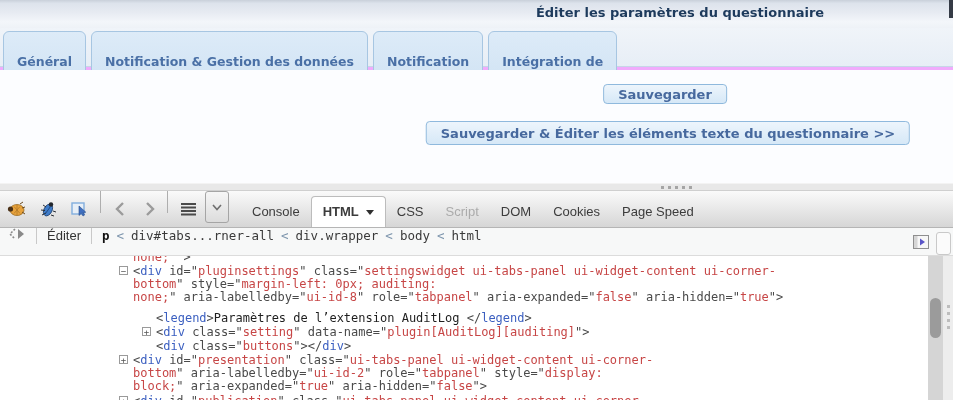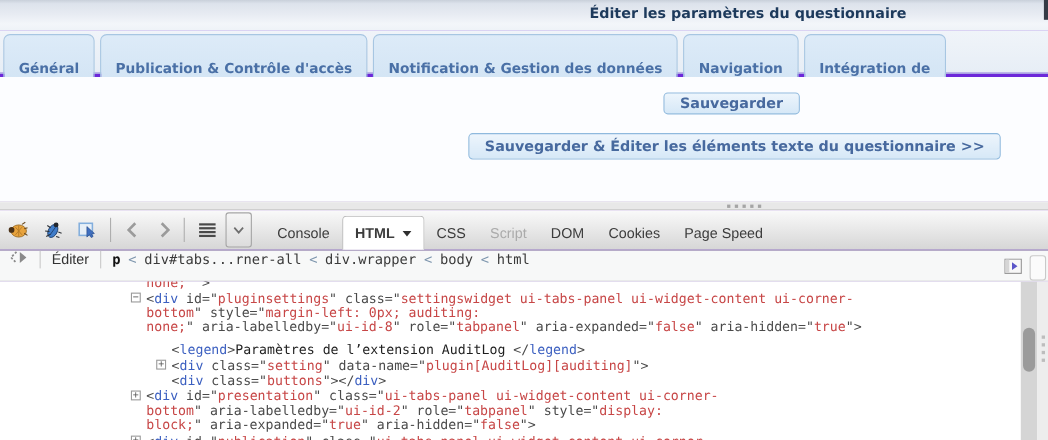--- a/index.html
+++ b/index.html
@@ -1,17 +1,17 @@
 <!DOCTYPE html>
 <html><head>
 <meta charset="utf-8">
 <style>
   html,body{margin:0;padding:0;background:#fff;}
   .stage{position:relative;width:953px;height:400px;overflow:hidden;
-         font-family:"DejaVu Sans","Liberation Sans",sans-serif;background:#6d28d9;}
+         font-family:"DejaVu Sans","Liberation Sans",sans-serif;background:#f0abfc;}
 
   
   .hdr{position:absolute;left:0;top:0;width:953px;height:28px;
        background:linear-gradient(#c9d0da 0%,#dde3ec 12%,#e7ebf2 45%,#f3f6fa 78%,#eef2f7 100%);}
   .hdr-title{position:absolute;left:680px;top:5px;transform:translateX(-50%);
              white-space:nowrap;font-weight:bold;font-size:13px;color:#1d3a5c;}
   .hdr-corner{position:absolute;right:0;top:0;width:4px;height:18px;background:#353b46;}
 
   
   .tabs{position:absolute;left:0;top:28px;width:953px;height:39px;
@@ -38,21 +38,21 @@
   
   .splitter{position:absolute;left:0;top:183px;width:953px;height:7px;
             background:#e8e8e8;border-top:1px solid #f3f3f3;box-sizing:border-box;cursor:row-resize;}
   .splitter .dots{position:absolute;left:661px;top:2px;display:flex;gap:4px;}
   .splitter .dots i{width:3px;height:3px;background:#a5a5a5;display:block;}
 
   
   .fb-toolbar{position:absolute;left:0;top:190px;width:953px;height:38px;
        background:linear-gradient(#fafafa,#d6d6d6);
        border-top:1px solid #cfcfcf;border-bottom:1px solid #b5b5b5;box-sizing:border-box;
-       display:flex;align-items:center;font-family:"Liberation Sans",sans-serif;}
+       display:flex;font-family:"Liberation Sans",sans-serif;}
   .ticon{margin-left:12px;display:flex;align-items:center;cursor:pointer;}
   .ticon:first-child{margin-left:6px;}
   .tsep{width:1px;height:22px;background:#aeaeae;margin:0 10px;}
   .dropbtn{width:22px;height:30px;margin-left:8px;border:1px solid #a5a5a5;border-radius:3px;
        background:linear-gradient(#f6f6f6,#dcdcdc);display:flex;align-items:center;justify-content:center;cursor:pointer;}
   .fb-tabs{display:flex;align-items:flex-end;align-self:flex-end;height:33px;margin-left:12px;}
   .fb-tab{padding:0 11px;height:30px;line-height:30px;font-size:13px;color:#3c3c3c;
           white-space:nowrap;cursor:pointer;}
   .fb-tab.active{background:#fff;border:1px solid #bcbcbc;border-bottom:none;
           border-radius:4px 4px 0 0;font-weight:bold;display:flex;align-items:center;}
@@ -93,23 +93,22 @@
 
 <div class="stage">
 
   <div class="hdr">
     <span class="hdr-title">Éditer les paramètres du questionnaire</span>
     <span class="hdr-corner"></span>
   </div>
 
   <div class="tabs" id="survey-tabs">
       <div class="tab">Général</div>
-      <div class="tab">Publication &amp; Contrôle d'accès</div>
       <div class="tab">Notification &amp; Gestion des données</div>
-      <div class="tab">Navigation</div>
+      <div class="tab">Notification</div>
       <div class="tab">Intégration de</div>
     </div>
 
   <div class="content">
     <button class="btn save">Sauvegarder</button>
     <button class="btn save-edit">Sauvegarder &amp; Éditer les éléments texte du questionnaire &gt;&gt;</button>
   </div>
 
   <div class="splitter">
     <span class="dots">

